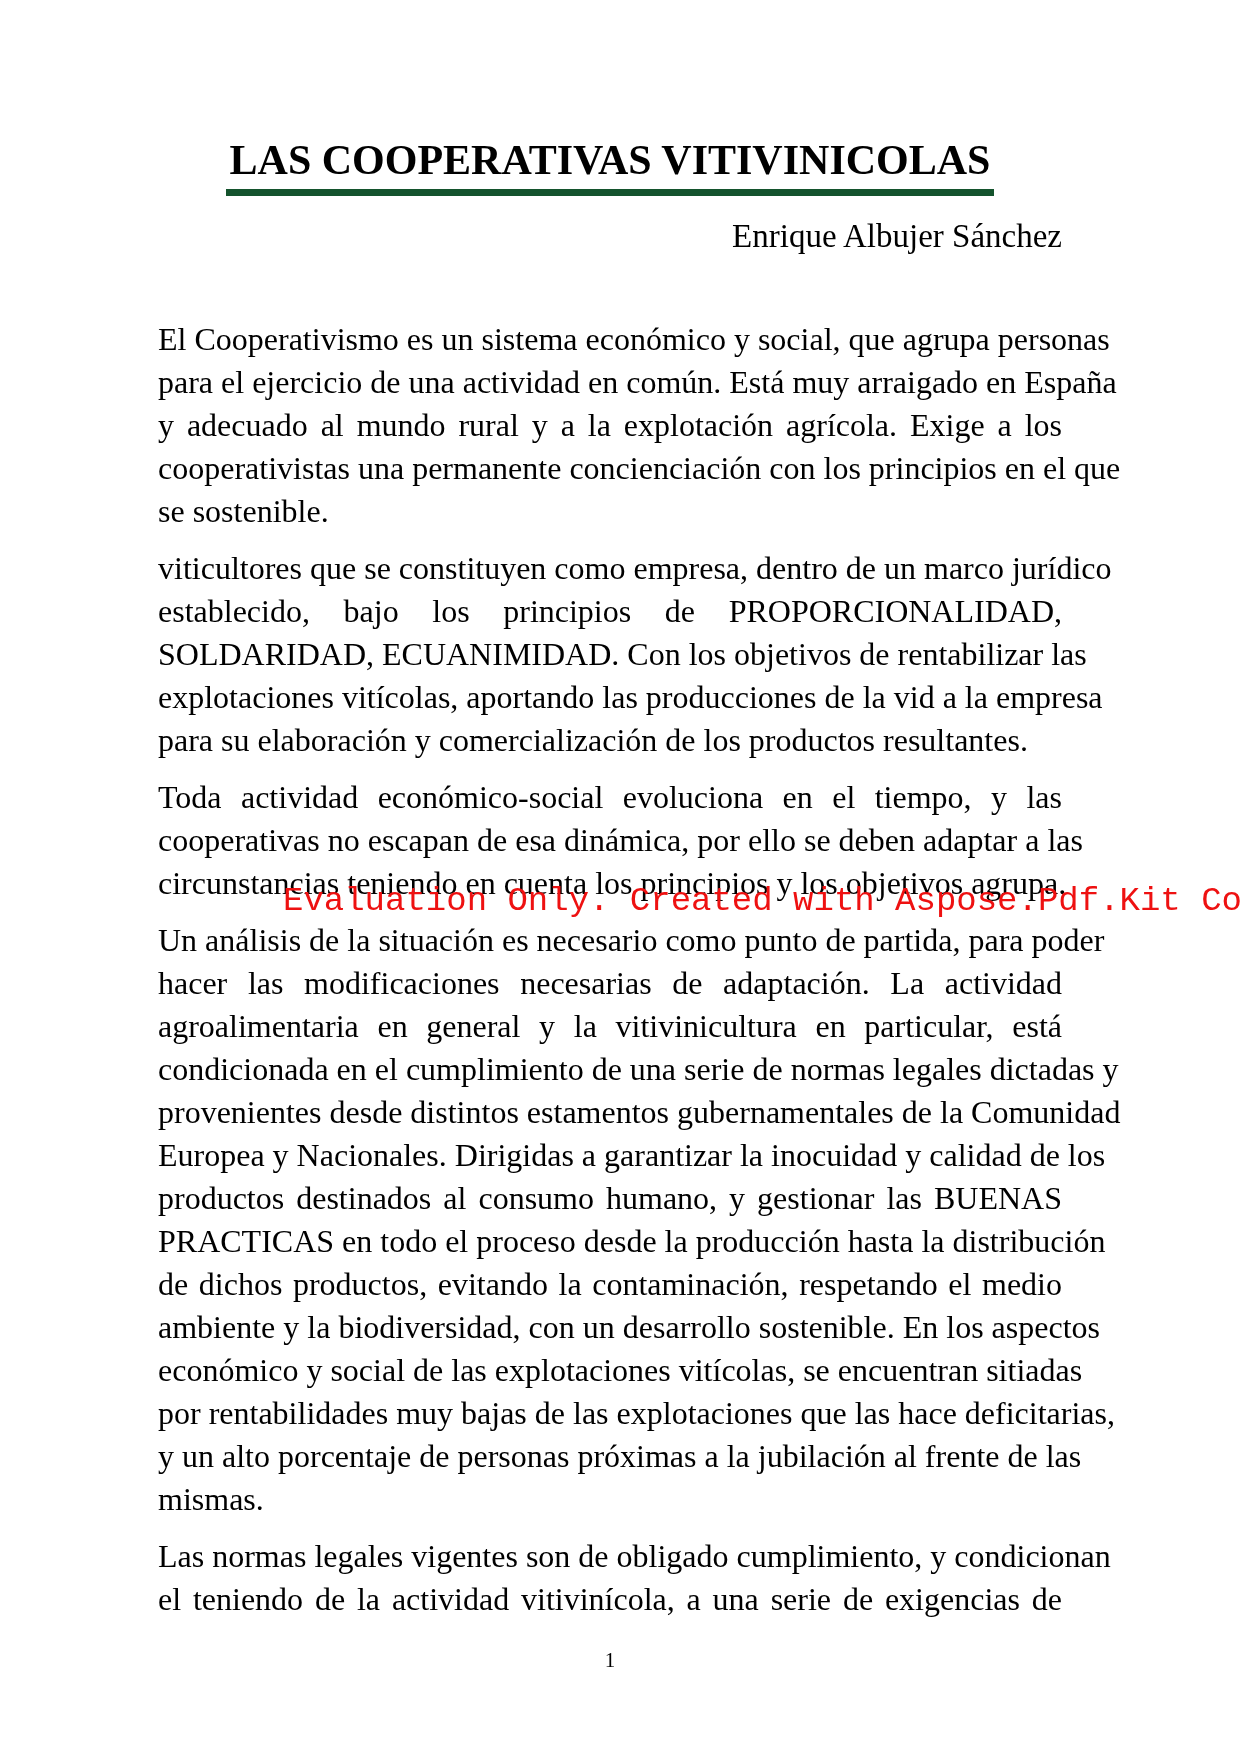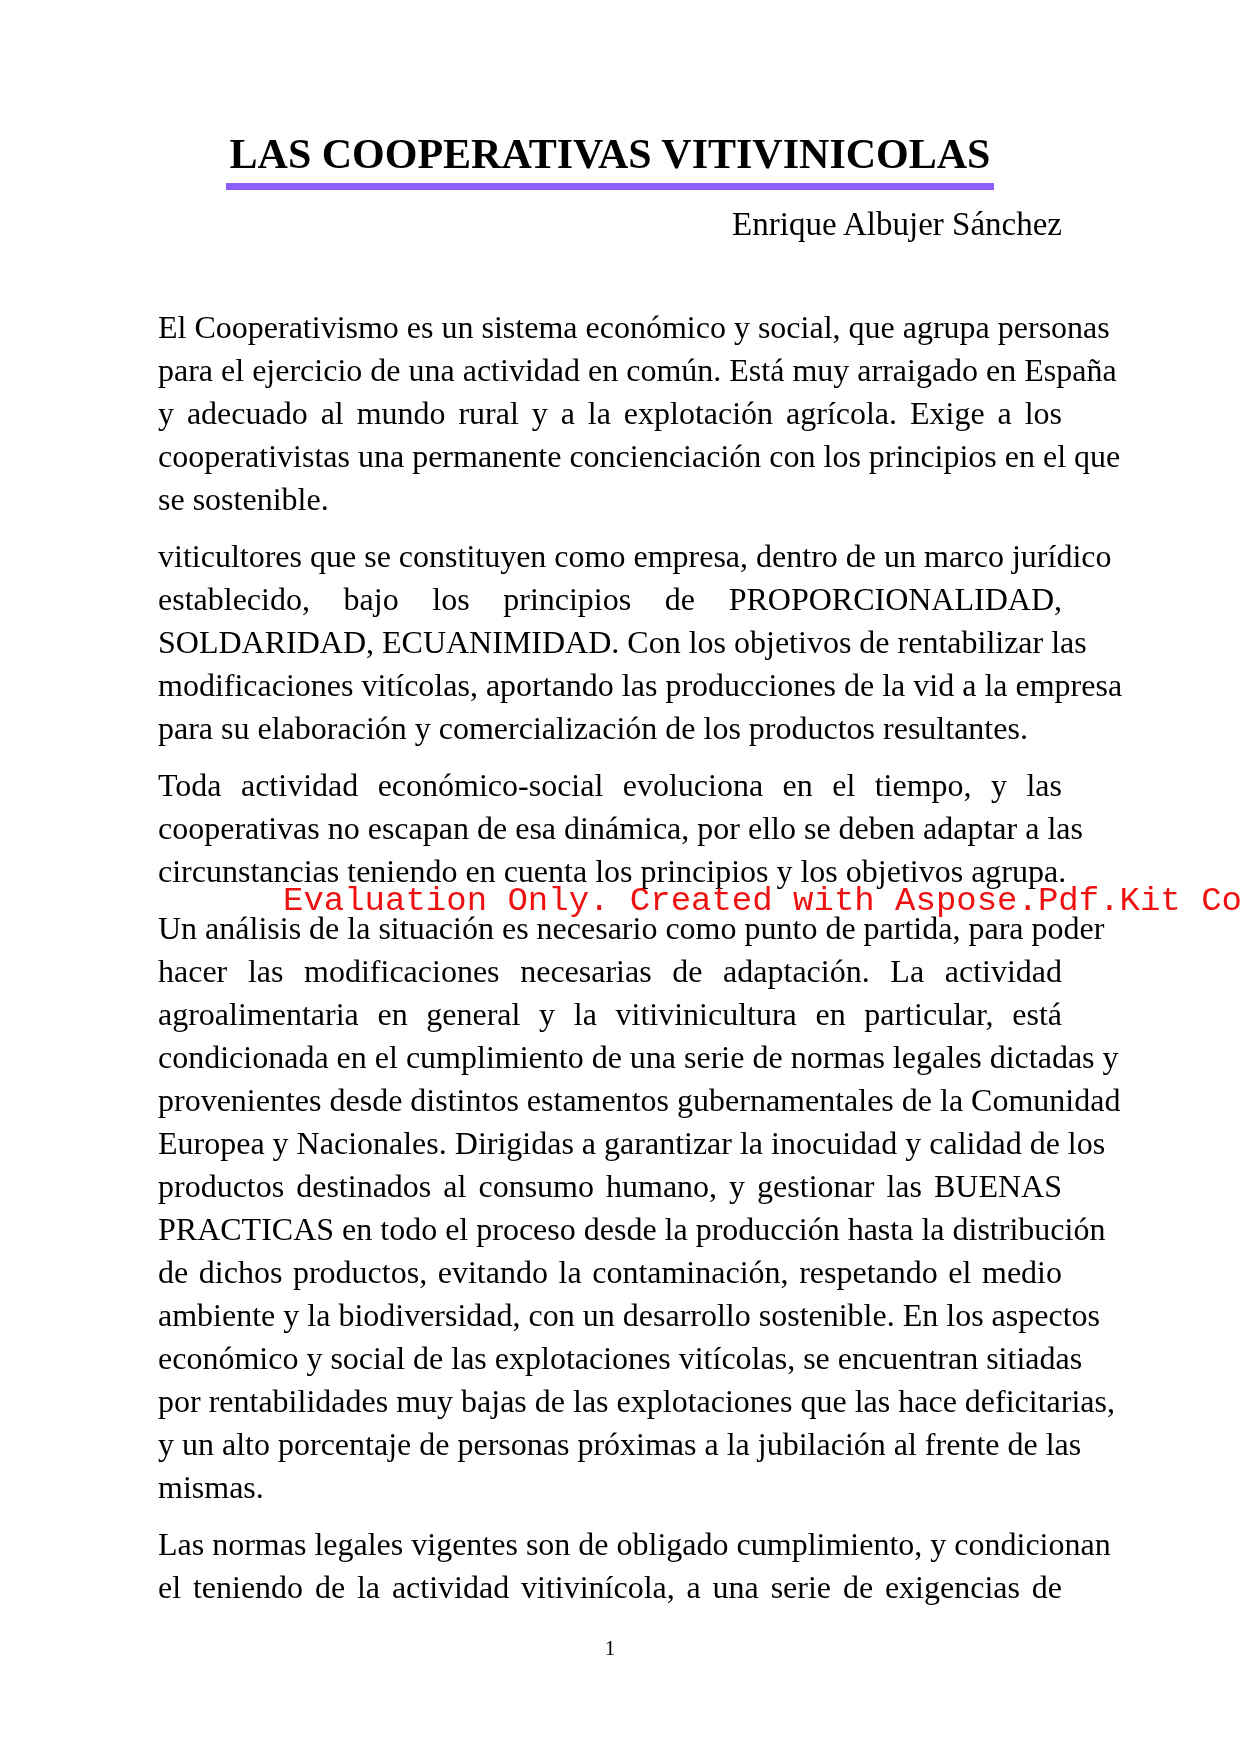--- a/index.html
+++ b/index.html
@@ -17,26 +17,26 @@
     padding: 0 178px 0 158px;
     font-family: "Liberation Serif", "DejaVu Serif", serif;
     color: #000000;
   }
   .title-wrap {
     margin-top: 128px;
     text-align: center;
   }
   .doc-title {
     display: inline-block;
-    margin: 2px;
+    margin: 8px;
     font-size: 42px;
     font-weight: bold;
     line-height: 1.15;
     letter-spacing: 0px;
-    border-bottom: 7px solid #8b5cf6;
+    border-bottom: 7px solid #14532d;
     padding: 0 4px 5px 4px;
     white-space: nowrap;
   }
   .author {
     margin-top: 12px;
     text-align: right;
     font-size: 33px;
     line-height: 40px;
   }
   .content {
@@ -91,21 +91,21 @@
         <div class="line">El Cooperativismo es un sistema económico y social, que agrupa personas</div>
         <div class="line">para el ejercicio de una actividad en común. Está muy arraigado en España</div>
         <div class="line">y adecuado al mundo rural y a la explotación agrícola. Exige a los</div>
         <div class="line">cooperativistas una permanente concienciación con los principios en el que</div>
         <div class="line endline">se sostenible.</div>
       </div>
       <div class="para">
         <div class="line">viticultores que se constituyen como empresa, dentro de un marco jurídico</div>
         <div class="line">establecido, bajo los principios de PROPORCIONALIDAD,</div>
         <div class="line">SOLDARIDAD, ECUANIMIDAD. Con los objetivos de rentabilizar las</div>
-        <div class="line">modificaciones vitícolas, aportando las producciones de la vid a la empresa</div>
+        <div class="line">explotaciones vitícolas, aportando las producciones de la vid a la empresa</div>
         <div class="line endline">para su elaboración y comercialización de los productos resultantes.</div>
       </div>
       <div class="para">
         <div class="line">Toda actividad económico-social evoluciona en el tiempo, y las</div>
         <div class="line">cooperativas no escapan de esa dinámica, por ello se deben adaptar a las</div>
         <div class="line endline">circunstancias teniendo en cuenta los principios y los objetivos agrupa.</div>
       </div>
       <div class="para">
         <div class="line">Un análisis de la situación es necesario como punto de partida, para poder</div>
         <div class="line">hacer las modificaciones necesarias de adaptación. La actividad</div>

